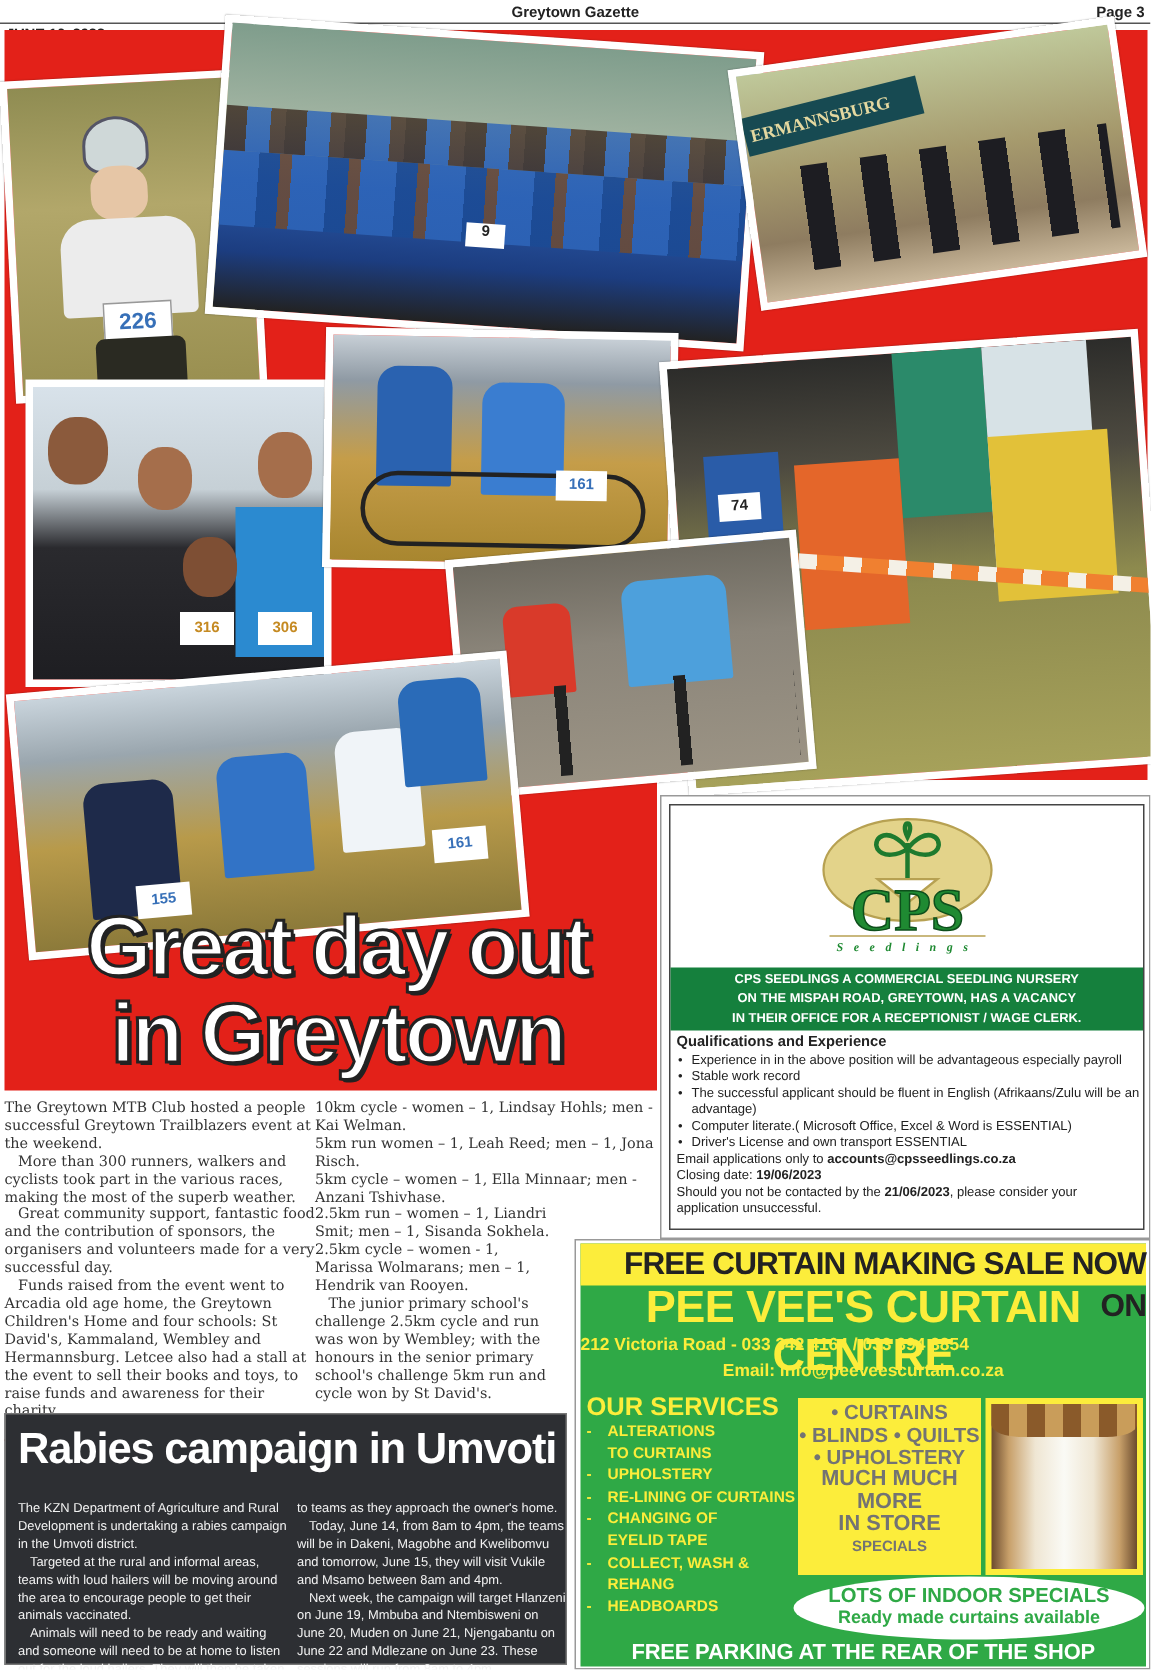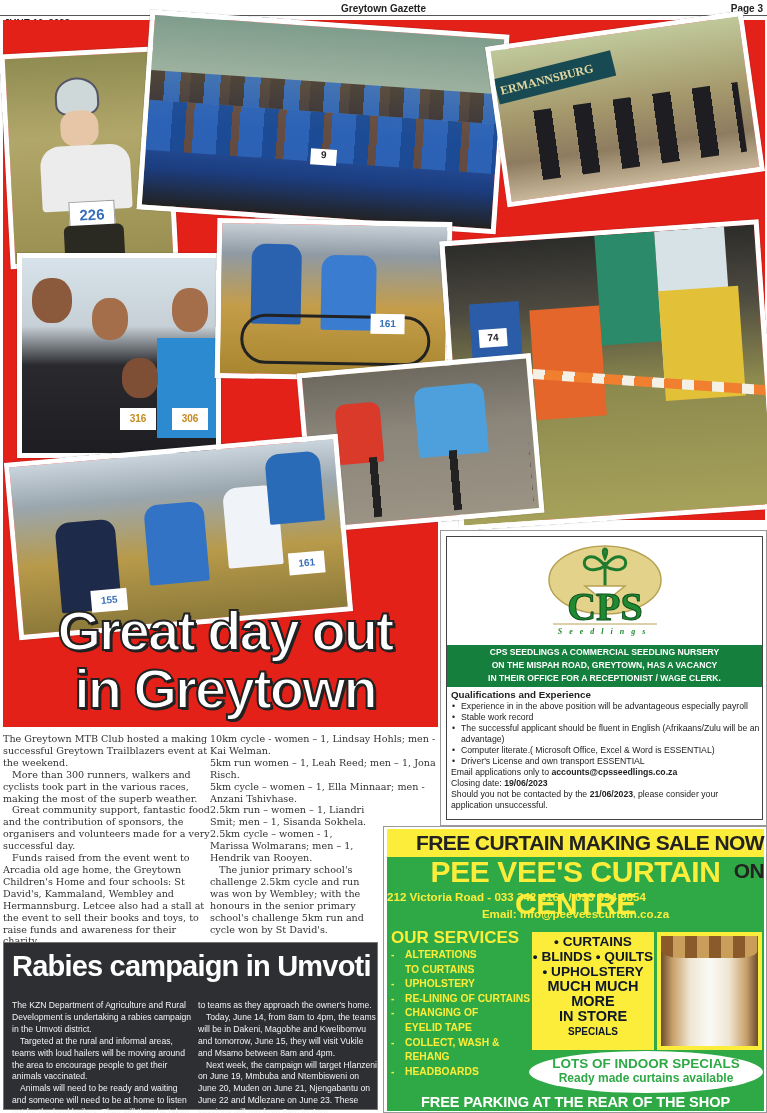--- a/index.html
+++ b/index.html
@@ -55,21 +55,21 @@
   .pv .topbar { position: absolute; left: 0; top: 0; width: 377px; height: 28px; background: #fced3b; text-align: right; font: bold 21px/28px "Liberation Sans", sans-serif; color: #222; letter-spacing: -0.6px; }
   .pv .name { position: absolute; left: 0; top: 27px; width: 377px; text-align: center; font: bold 30px/32px "Liberation Sans", sans-serif; color: #fced3b; letter-spacing: -0.4px; }
   .pv .addr { position: absolute; left: 0; top: 61px; width: 377px; text-align: left; font: bold 11.6px/14px "Liberation Sans", sans-serif; color: #fced3b; }
   .pv .email { position: absolute; left: 0; top: 78px; width: 377px; text-align: center; font: bold 11.6px/14px "Liberation Sans", sans-serif; color: #fced3b; }
   .pv .services { position: absolute; left: 4px; top: 99px; width: 140px; color: #fced3b; }
   .pv .services h3 { font: bold 17px/20px "Liberation Sans", sans-serif; }
   .pv .services ul { list-style: none; font: bold 10.3px/14.6px "Liberation Sans", sans-serif; }
   .pv .services li { padding-left: 14px; position: relative; }
   .pv .services li.cont { padding-left: 14px; }
   .pv .services li .dash { position: absolute; left: 0; }
-  .pv .yellowbox { position: absolute; left: 145px; top: 103px; width: 122px; height: 118px; background: #fced3b; color: #0f172a; text-align: center; font: bold 13.6px/15px "Liberation Sans", sans-serif; padding-top: 2px; }
+  .pv .yellowbox { position: absolute; left: 145px; top: 103px; width: 122px; height: 118px; background: #fced3b; color: #737373; text-align: center; font: bold 13.6px/15px "Liberation Sans", sans-serif; padding-top: 2px; }
   .pv .imgbox { position: absolute; left: 270px; top: 103px; width: 105px; height: 118px; background: #fced3b; padding: 4px; }
   .pv .imgbox .curtain { width: 97px; height: 110px; background: linear-gradient(90deg, #6b4b2e 0%, #c8a06a 12%, #efe6d3 30%, #fafaf5 50%, #efe6d3 70%, #c8a06a 88%, #6b4b2e 100%); position: relative; }
   .pv .imgbox .valance { position: absolute; left: 0; top: 0; width: 97px; height: 22px; background: repeating-linear-gradient(90deg, #8a5a2a 0 12px, #c99d5a 12px 24px); border-bottom-left-radius: 20px 8px; border-bottom-right-radius: 20px 8px; }
   .pv .oval { position: absolute; left: 142px; top: 222px; width: 234px; height: 42px; background: #fff; border-radius: 50%; text-align: center; color: #2fa946; }
   .pv .oval .l1 { font: bold 13.5px/15px "Liberation Sans", sans-serif; margin-top: 5px; }
   .pv .oval .l2 { font: bold 12px/14px "Liberation Sans", sans-serif; }
   .pv .footer { position: absolute; left: 0; top: 264px; width: 377px; text-align: center; font: bold 14.6px/18px "Liberation Sans", sans-serif; color: #fff; letter-spacing: -0.1px; }
 </style>
 </head>
 <body>
@@ -147,21 +147,21 @@
   </div>
 
   <div class="headline">
     <div>Great day out</div>
     <div>in Greytown</div>
   </div>
 </div>
 
 <div class="article">
   <div class="col col1">
-    <p class="noindent">The Greytown MTB Club hosted a making successful Greytown Trailblazers event at the weekend.</p>
+    <p class="noindent">The Greytown MTB Club hosted a people successful Greytown Trailblazers event at the weekend.</p>
     <p>More than 300 runners, walkers and cyclists took part in the various races, making the most of the superb weather.</p>
     <p>Great community support, fantastic food and the contribution of sponsors, the organisers and volunteers made for a very successful day.</p>
     <p>Funds raised from the event went to Arcadia old age home, the Greytown Children's Home and four schools: St David's, Kammaland, Wembley and Hermannsburg. Letcee also had a stall at the event to sell their books and toys, to raise funds and awareness for their charity.</p>
     <p class="results-head">THE RESULTS OF THE DIFFERENT RACES WERE AS FOLLOWS:</p>
     <p class="noindent" style="height:12px;overflow:hidden;">10km run - women – 1, Heather Clegg; men - Jens Frenzel.</p>
   </div>
   <div class="col col2">
     <p class="noindent">10km cycle - women – 1, Lindsay Hohls; men - Kai Welman.</p>
     <p class="noindent">5km run women – 1, Leah Reed; men – 1, Jona Risch.</p>
     <p class="noindent">5km cycle – women – 1, Ella Minnaar; men - Anzani Tshivhase.</p>

